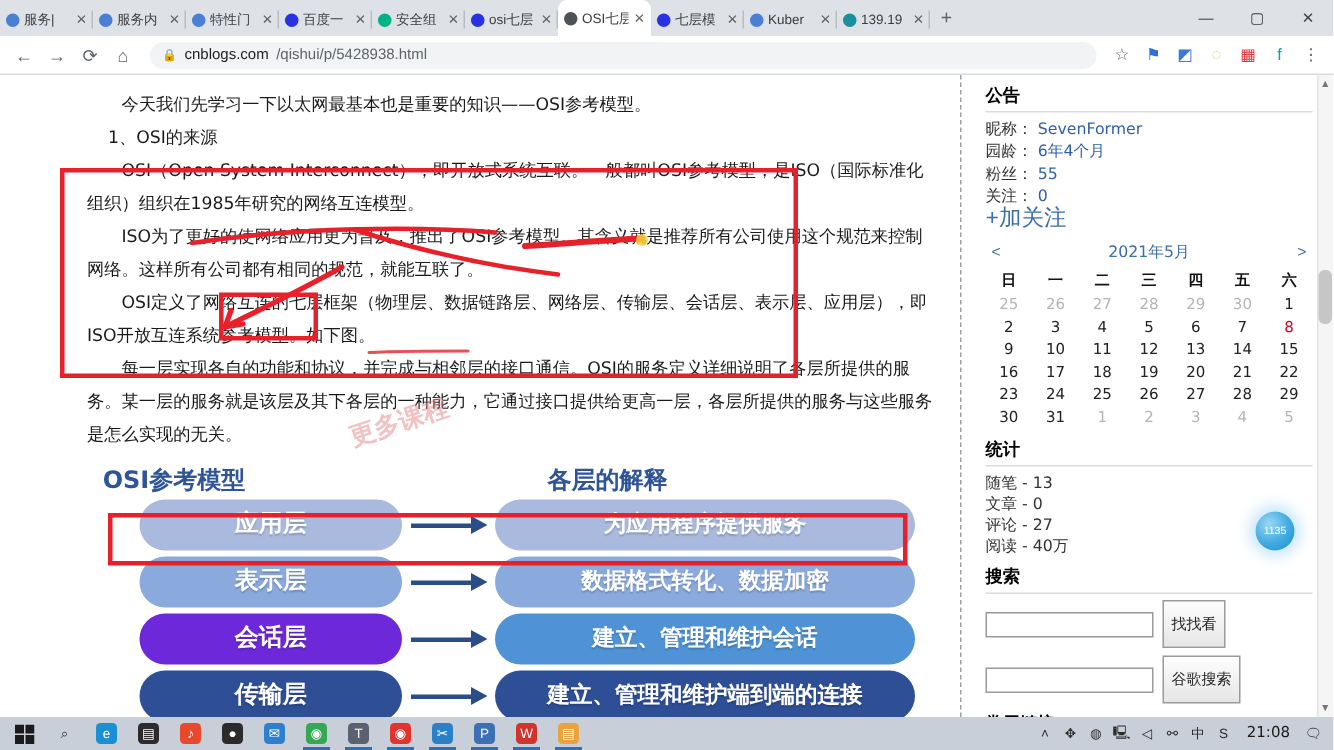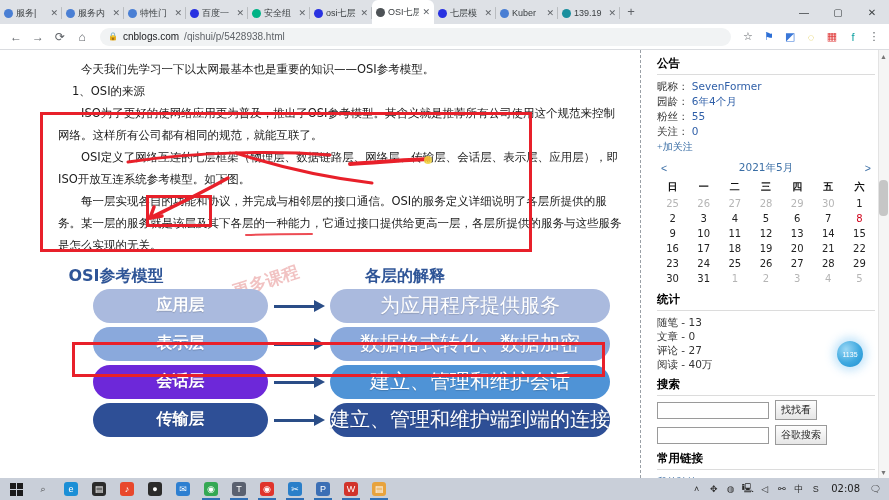--- a/index.html
+++ b/index.html
@@ -95,21 +95,21 @@
   .osi-arrow::before {
     content:""; position:absolute; left:6px; top:16px; width:42px; height:3px; background:#2a4d87;
   }
   .osi-arrow::after {
     content:""; position:absolute; left:46px; top:11px; width:0; height:0;
     border-left:11px solid #2a4d87; border-top:6px solid transparent; border-bottom:6px solid transparent;
   }
   .osi-right {
     width:280px; height:34px; border-radius:17px;
     display:flex; align-items:center; justify-content:center;
-    color:#ffffff; font-size:20px; font-weight:normal;
+    color:#ffffff; font-size:15px; font-weight:bold;
     font-family:"DejaVu Sans","Liberation Sans",sans-serif;
     text-shadow:0 1px 1px rgba(0,0,0,.18);
   }
   .watermark {
     position:absolute; color:rgba(224,120,120,.45); font-size:17px; font-weight:bold;
     transform:rotate(-18deg); pointer-events:none; white-space:nowrap;
   }
 
   
   .sidebar {
@@ -118,22 +118,22 @@
     padding:6px 14px 0 16px; overflow:hidden;
   }
   .side-sec { margin-bottom:6px; }
   .side-title { font-size:11.5px; font-weight:bold; color:#000;
      padding-bottom:3px; border-bottom:1px solid #dcdcdc; margin-bottom:4px;
      font-family:"DejaVu Sans","Liberation Sans",sans-serif;}
   .kv { font-size:10.5px; line-height:15px; color:#333;
      font-family:"DejaVu Sans","Liberation Sans",sans-serif;}
   .kv .k { color:#333; }
   .kv .v { color:#2f5fa8; }
-  .link { font-size:10px; line-height:15px; color:#3a6ea5; display:block;
-     font-family:Liberation Serif, serif;}
+  .link { font-size:15px; line-height:15px; color:#3a6ea5; display:block;
+     font-family:Liberation Mono, monospace;}
 
   
   .cal { margin-top:2px; }
   .cal-head { display:flex; align-items:center; justify-content:space-between;
      font-size:10.5px; color:#3a6ea5; padding:1px 4px 3px 4px; }
   .cal-head .mon { color:#3a6ea5; font-family:"DejaVu Sans","Liberation Sans",sans-serif; }
   .cal table { width:100%; border-collapse:collapse; }
   .cal th { font-size:10px; font-weight:bold; color:#111; padding:2px 0; text-align:center;
      font-family:"DejaVu Sans","Liberation Sans",sans-serif;}
   .cal td { font-size:10px; color:#222; padding:2px 0; text-align:center;
@@ -141,21 +141,21 @@
   .cal td.mute { color:#b5b5b5; }
   .cal td.today { color:#d0021b; }
 
   .stats .kv { line-height:14px; }
   .search-row { display:flex; align-items:center; gap:6px; margin-bottom:5px; }
   .search-row input {
     width:112px; height:17px; border:1px solid #9a9a9a; background:#fff; font-size:10px;
     padding:0 3px; font-family:"DejaVu Sans","Liberation Sans",sans-serif;
   }
   .search-row button {
-    height:20px; border:1px solid #9a9a9a; background:linear-gradient(#fdfdfd,#e6e6e6);
+    height:32px; border:1px solid #9a9a9a; background:linear-gradient(#fdfdfd,#e6e6e6);
     font-size:10px; padding:0 5px; color:#222; cursor:pointer;
     font-family:Liberation Serif, serif;
   }
   .bubble {
     position:absolute; right:26px; top:291px; width:26px; height:26px; border-radius:50%;
     background:radial-gradient(circle at 35% 32%, #9ad7f5 0%, #3fa9e0 55%, #1d8fd0 100%);
     box-shadow:0 0 9px 4px rgba(130,200,245,.45);
     color:#ffffff; font-size:7px; display:flex; align-items:center; justify-content:center;
   }
   
@@ -271,20 +271,21 @@
         <span class="tb-icon" style="color: rgb(95, 99, 104);">⋮</span>
       </div>
   </div>
 
   <div class="page">
 
     <div class="content">
       <div class="article">
         <div class="p">今天我们先学习一下以太网最基本也是重要的知识——OSI参考模型。</div>
         <div class="p list">1、OSI的来源</div>
+        <div class="p">OSI（Open System Interconnect），即开放式系统互联。一般都叫OSI参考模型，是ISO（国际标准化组织）组织在1985年研究的网络互连模型。</div>
         <div class="p">ISO为了更好的使网络应用更为普及，推出了OSI参考模型。其含义就是推荐所有公司使用这个规范来控制网络。这样所有公司都有相同的规范，就能互联了。</div>
         <div class="p">OSI定义了网络互连的七层框架（物理层、数据链路层、网络层、传输层、会话层、表示层、应用层），即ISO开放互连系统参考模型。如下图。</div>
         <div class="p">每一层实现各自的功能和协议，并完成与相邻层的接口通信。OSI的服务定义详细说明了各层所提供的服务。某一层的服务就是该层及其下各层的一种能力，它通过接口提供给更高一层，各层所提供的服务与这些服务是怎么实现的无关。</div>
       </div>
 
       <div class="watermark" style="left:232px; top:220px;">更多课程</div>
 
       <div class="osi">
         <div class="osi-head">
           <div class="h1">OSI参考模型</div>
@@ -512,17 +513,17 @@
       <div id="tray-icons" style="display:flex">
           <div class="tray-ic">˄</div>
           <div class="tray-ic">✥</div>
           <div class="tray-ic">◍</div>
           <div class="tray-ic">🖳</div>
           <div class="tray-ic">◁</div>
           <div class="tray-ic">⚯</div>
           <div class="tray-ic">中</div>
           <div class="tray-ic">S</div>
         </div>
-      <div class="clock">02:08</div>
+      <div class="clock">21:08</div>
       <div class="tray-ic">🗨</div>
     </div>
   </div>
 </div>
 
 </body></html>

